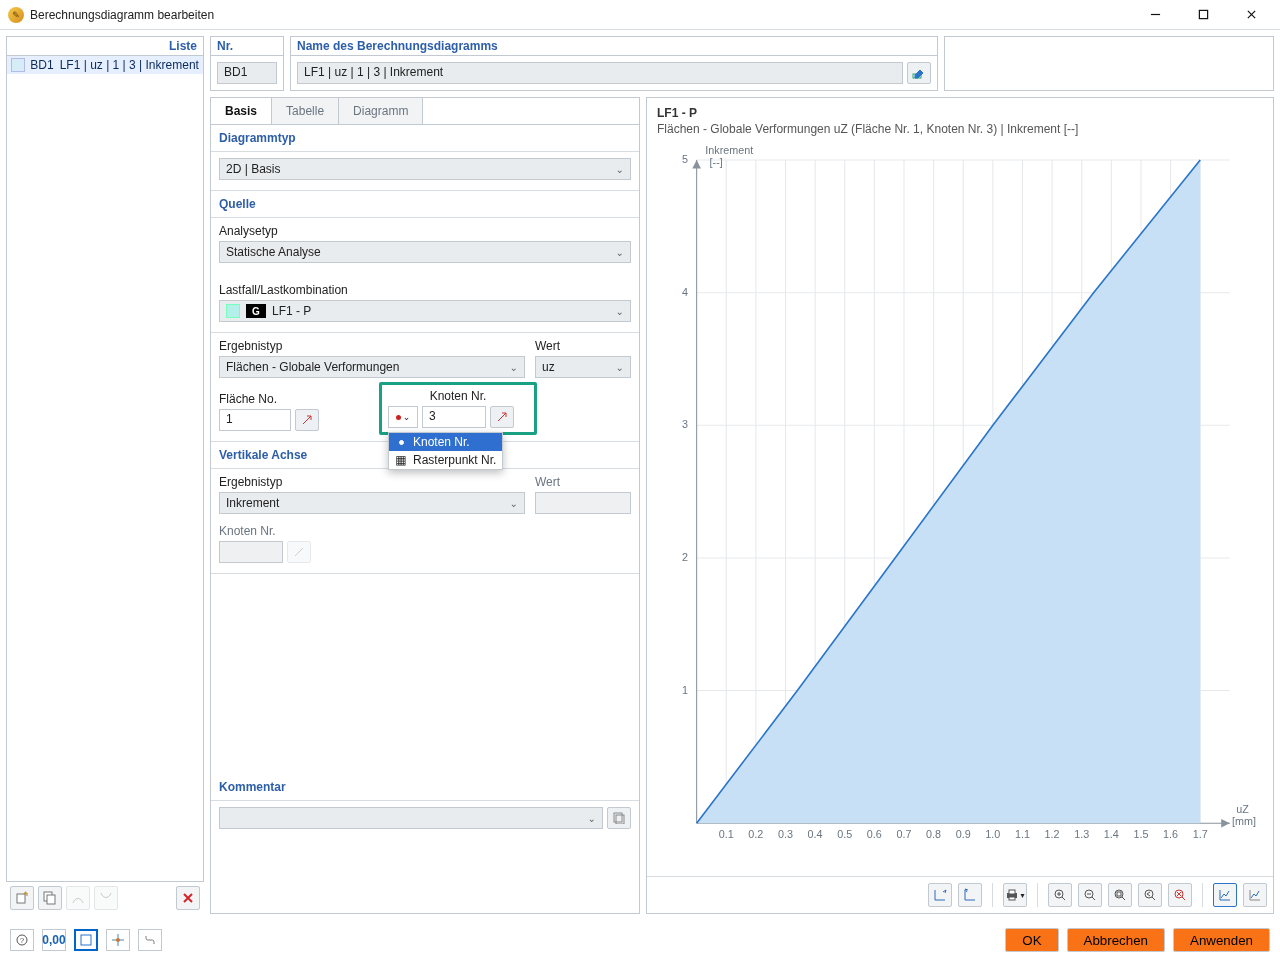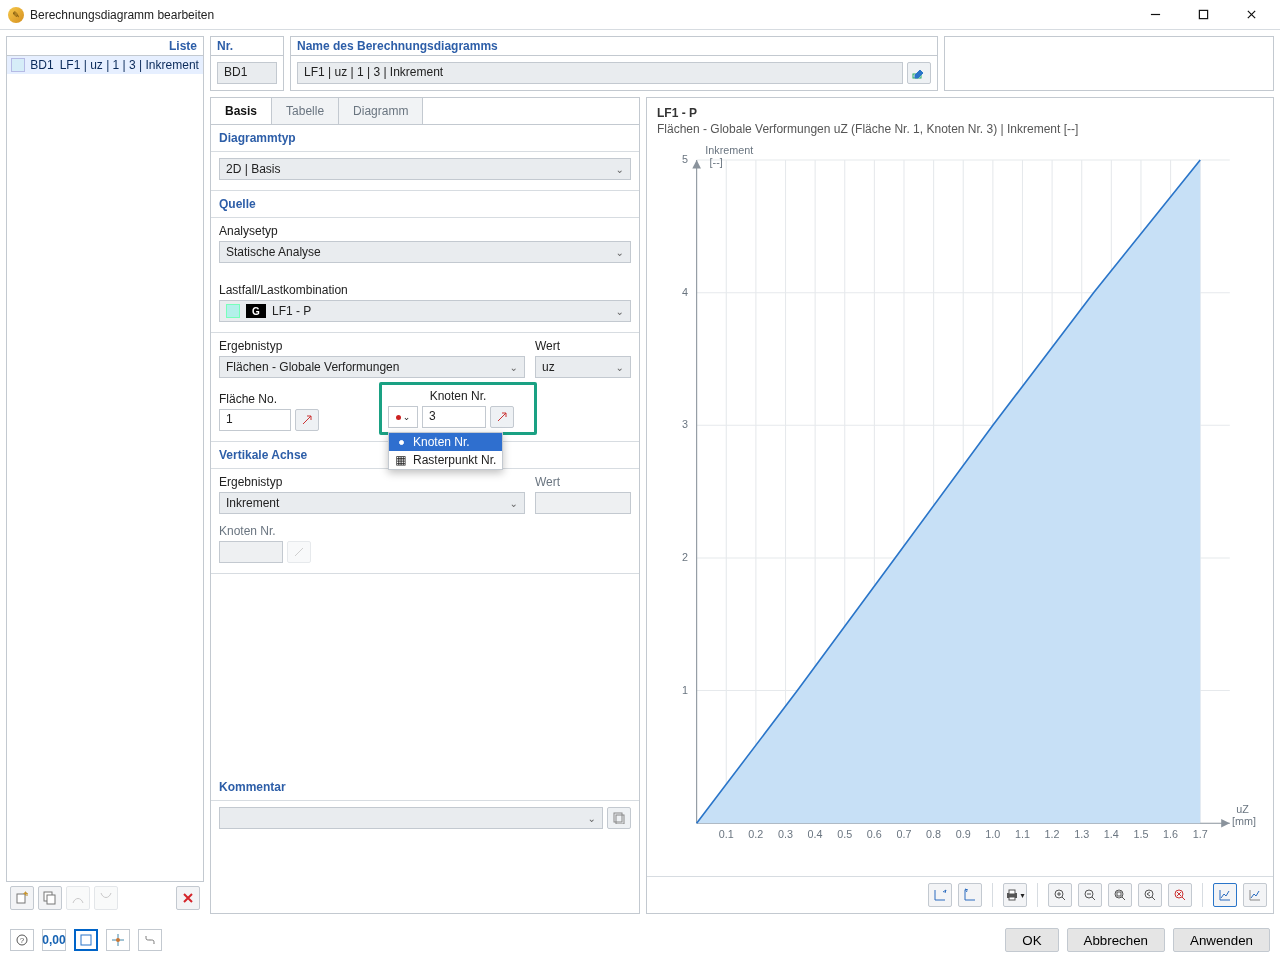--- a/index.html
+++ b/index.html
@@ -85,21 +85,21 @@
 .chart-head .l1{color:#333;font-weight:600;}
 .chart-wrap{flex:1;position:relative;}
 svg.chart{position:absolute;inset:0;width:100%;height:100%;}
 .chart-toolbar{display:flex;gap:6px;justify-content:flex-end;padding:6px;border-top:1px solid var(--line2);}
 .sep{width:1px;background:var(--line2);margin:0 4px;}
 
 .komm{margin-top:auto;}
 
 .bottombar{height:40px;display:flex;align-items:center;padding:0 10px;gap:8px;}
 .bottombar .spacer{flex:1;}
-.btn{height:24px;padding:0 16px;border:1px solid var(--line);background:#e5e5e5;border-radius:2px;}
+.btn{height:24px;padding:0 16px;border:1px solid var(--line);background:#f97316;border-radius:2px;}
 .stat-ic{width:24px;height:22px;border:1px solid var(--line);background:#fff;display:flex;align-items:center;justify-content:center;}
 .stat-ic.active-box{border:2px solid var(--accent);}
 </style>
 </head>
 <body>
 
 <div class="titlebar">
   <div class="title-icon">✎</div>
   <div>Berechnungsdiagramm bearbeiten</div>
   <div class="spacer"></div>

